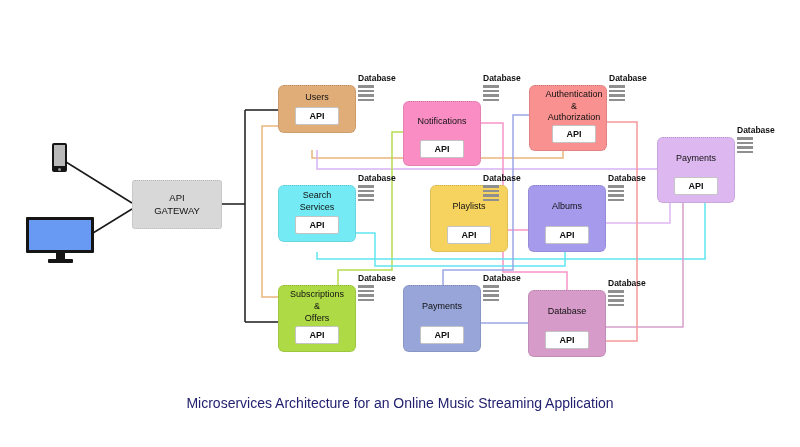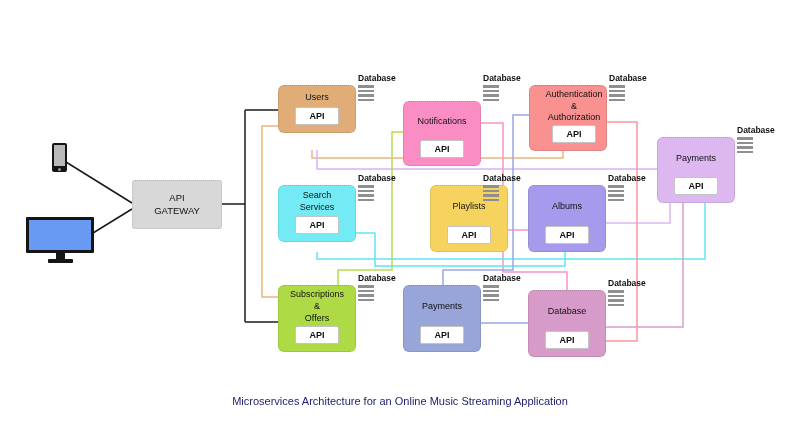--- a/index.html
+++ b/index.html
@@ -19,21 +19,21 @@
         border:1px dotted #b8b8b8;border-radius:3px;display:flex;align-items:center;justify-content:center;
         text-align:center;font-size:9.5px;color:#111;white-space:pre-line;line-height:1.35;}
   .phone{position:absolute;left:52px;top:143px;width:11px;height:21px;background:#b9b9b9;
         border:2px solid #151515;border-bottom:6px solid #151515;border-radius:2px;}
   .phone-dot{position:absolute;left:4px;bottom:-5px;width:3px;height:3px;background:#9a9a9a;border-radius:50%;}
   .monitor-screen{position:absolute;left:26px;top:217px;width:62px;height:30px;background:#689af3;
         border:3px solid #151515;border-radius:1px;}
   .monitor-stand{position:absolute;left:56px;top:253px;width:9px;height:7px;background:#151515;}
   .monitor-base{position:absolute;left:48px;top:259px;width:25px;height:4px;background:#151515;border-radius:1px;}
   .diagram-title{position:absolute;left:0;top:395px;width:100%;text-align:center;
-        font-size:11px;font-weight:500;color:#232270;}
+        font-size:14px;font-weight:500;color:#232270;}
 </style>
 </head>
 <body>
 
 <div id="stage">
   <svg id="edges-svg">
       <polyline points="66,162 132,203" fill="none" stroke="#1a1a1a" stroke-width="1.5"></polyline>
       <polyline points="93,233 132,209" fill="none" stroke="#1a1a1a" stroke-width="1.5"></polyline>
       <polyline points="220,204 245,204" fill="none" stroke="#1a1a1a" stroke-width="1.5"></polyline>
       <polyline points="245,110 245,322" fill="none" stroke="#1a1a1a" stroke-width="1.5"></polyline>

